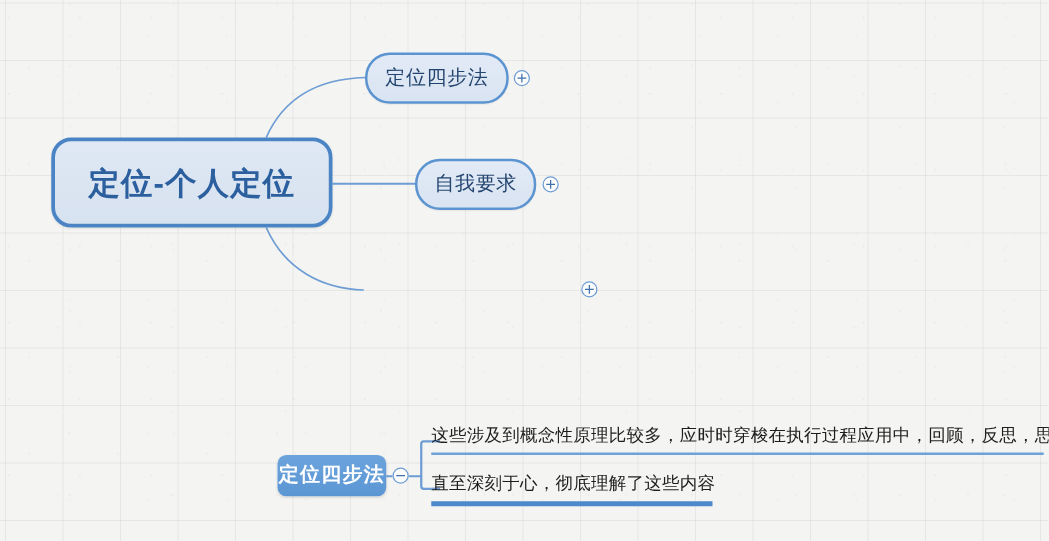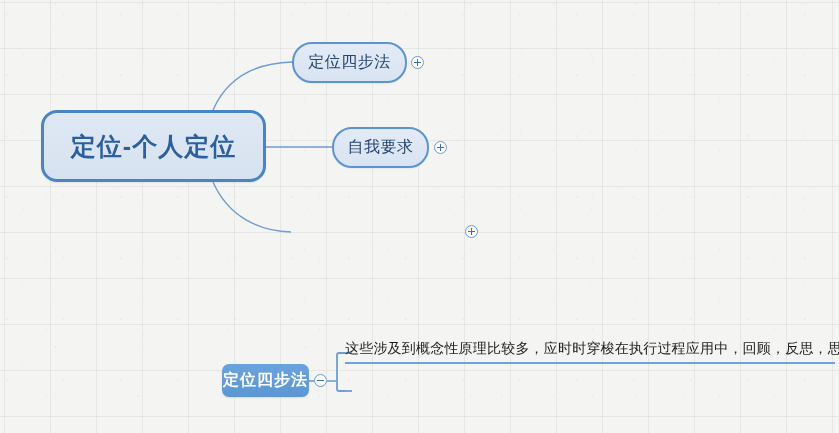--- a/index.html
+++ b/index.html
@@ -210,14 +210,15 @@
   </div>
 
   <div class="node" id="branch-node">
     <span class="label">定位四步法</span>
   </div>
   <div class="toggle" id="toggle-branch">
     <span class="bar-h"></span>
   </div>
 
   <div class="leaf" id="leaf-1">这些涉及到概念性原理比较多，应时时穿梭在执行过程应用中，回顾，反思，思考</div>
+  <div class="leaf" id="leaf-2">直至深刻于心，彻底理解了这些内容</div>
 
 </div>
 
 </body></html>

